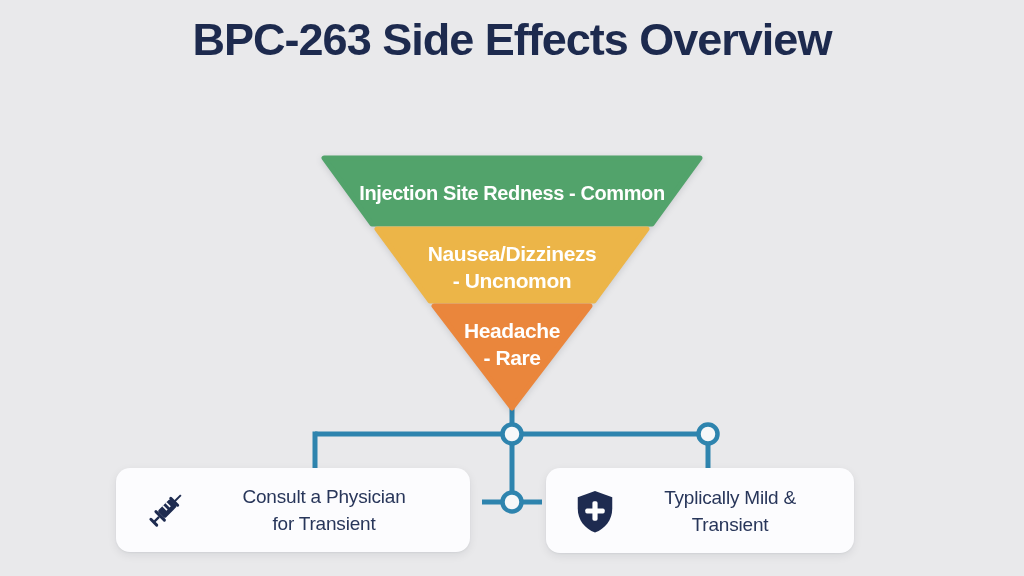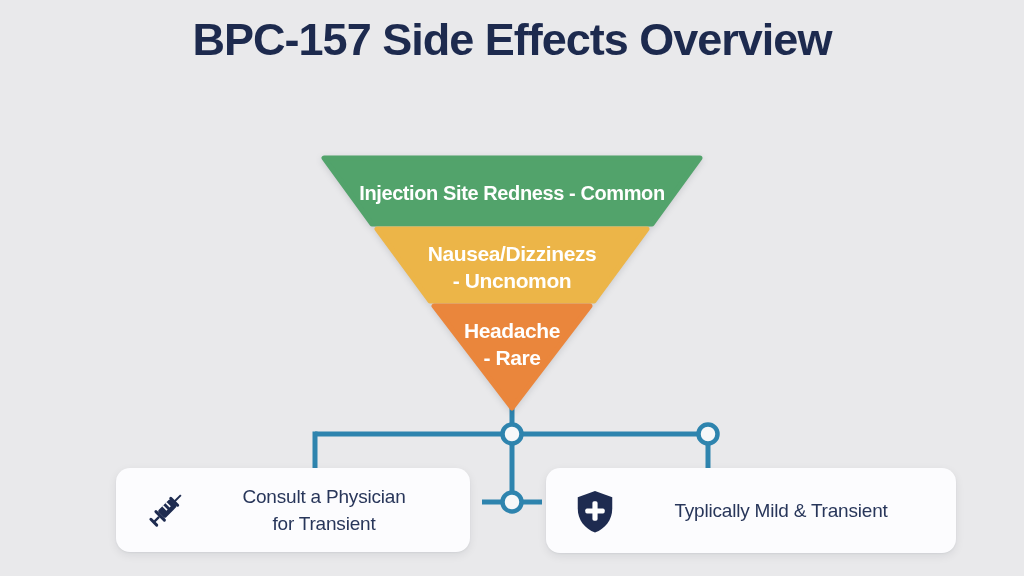--- a/index.html
+++ b/index.html
@@ -23,28 +23,28 @@
     position:absolute;display:flex;align-items:center;
     background:#FCFCFE;border-radius:14px;
     box-shadow:0 3px 10px rgba(15,25,40,.08), 0 1px 2px rgba(15,25,40,.05);
   }
   .card .icon-wrap{flex:0 0 auto;margin-left:26px;display:flex;align-items:center;}
   .card .card-text{
     flex:1 1 auto;text-align:center;font-size:19px;font-weight:500;
     line-height:27px;letter-spacing:-0.2px;padding:0 18px 0 6px;
   }
   .card-left{left:116px;top:468px;width:354px;height:84px;}
-  .card-right{left:546px;top:468px;width:410px;height:85px;}
+  .card-right{left:546px;top:468px;width:308px;height:85px;}
 </style>
 </head>
 <body>
 
 <div class="stage" style="background: rgb(233, 233, 235);">
 
-  <h1 class="title" style="margin: 0px; color: rgb(29, 42, 78);">BPC-157 Side Effects Overview</h1>
+  <h1 class="title" style="margin: 0px; color: rgb(29, 42, 78);">BPC-263 Side Effects Overview</h1>
 
   <svg class="diagram" viewBox="0 0 1024 576">
 
     <g fill="none" stroke-width="5" stroke="#2E84AE">
       <path d="M512 400 V434"></path>
       <path d="M315 434 H708"></path>
       <path d="M315 431.5 V468"></path>
       <path d="M708 434 V468"></path>
       <path d="M512 434 V502"></path>
       <path d="M482 502 H542"></path>

